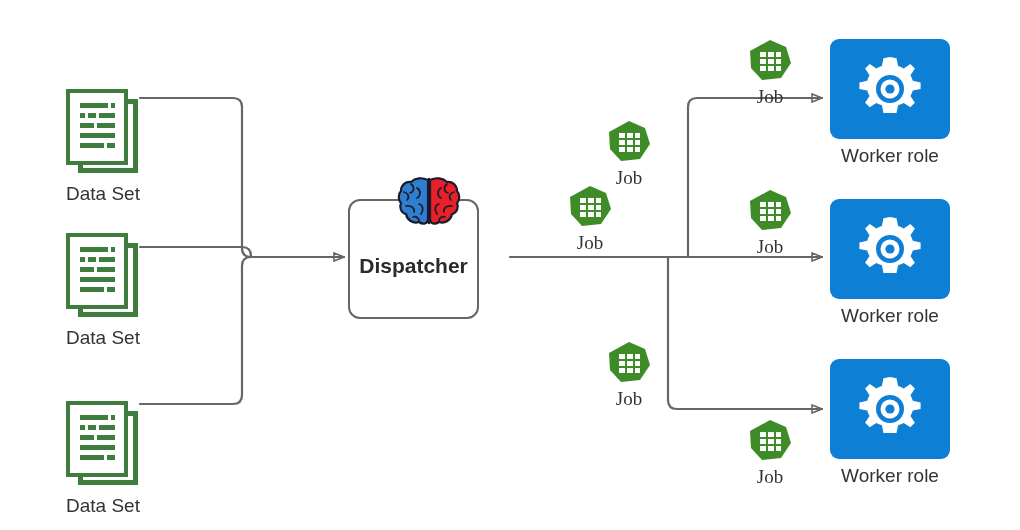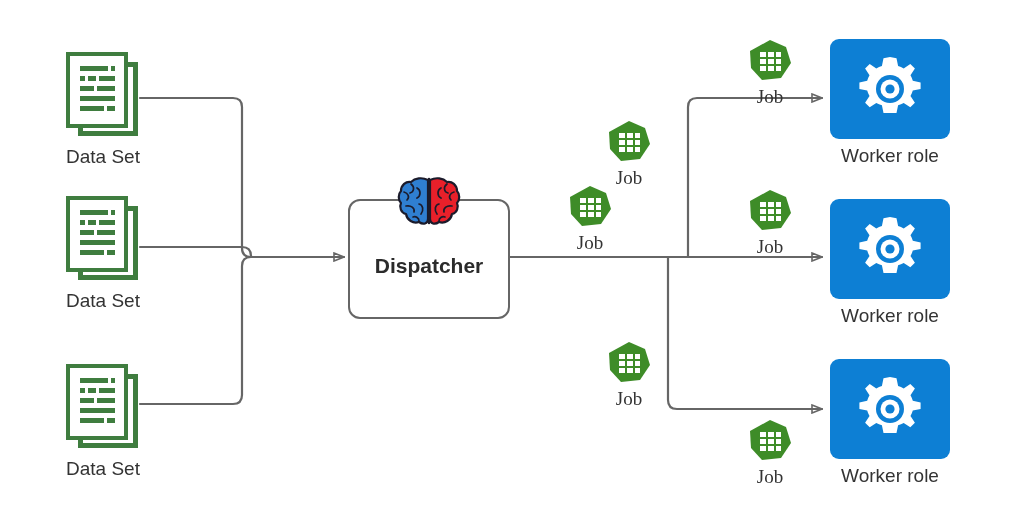--- a/index.html
+++ b/index.html
@@ -27,21 +27,21 @@
 
   
   .node {
     position: absolute;
     display: flex;
     flex-direction: column;
     align-items: center;
   }
 
   
-  .dataset-node { width: 130px; }
+  .dataset-node { width: 130px; margin-top: 37px; }
   .dataset-icon {
     width: 78px;
     height: 88px;
     position: relative;
   }
   .doc-back {
     position: absolute;
     left: 14px;
     top: 10px;
     width: 60px;
@@ -79,21 +79,21 @@
     line-height: 1.1;
     white-space: nowrap;
     margin-top: 7px;
   }
 
   
   .dispatcher-box {
     position: absolute;
     left: 348px;
     top: 199px;
-    width: 162px;
+    width: 131px;
     height: 120px;
     box-sizing: border-box;
     border: 2px solid #666666;
     border-radius: 12px;
     background: #ffffff;
     display: flex;
     align-items: center;
     justify-content: center;
     text-align: center;
   }

